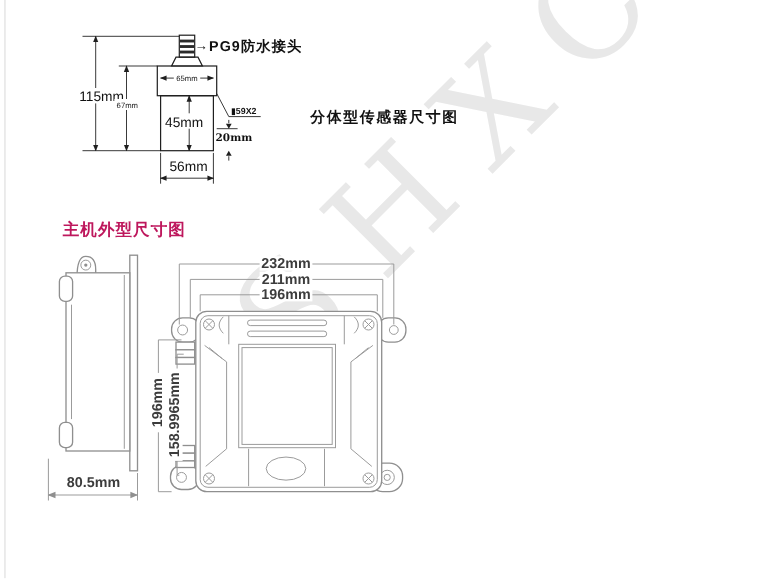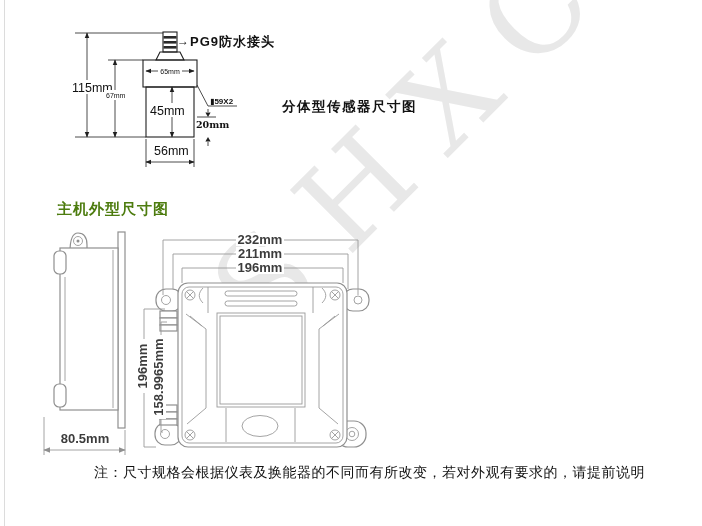--- a/index.html
+++ b/index.html
@@ -3,21 +3,21 @@
 <meta charset="utf-8">
 <style>
   html,body{margin:0;padding:0;background:#fff;}
   #page{position:relative;width:702px;height:526px;background:#ffffff;overflow:hidden;
         font-family:"Liberation Sans","DejaVu Sans",sans-serif;}
   .left-border{position:absolute;left:4px;top:0;width:1px;height:526px;background:#dcdcdc;}
   .watermark{position:absolute;left:192px;top:268px;transform:rotate(-45deg);transform-origin:0 0;
              font-family:"DejaVu Serif","Liberation Serif",serif;font-size:122px;letter-spacing:34px;
              color:#e8e8e8;white-space:nowrap;line-height:1;z-index:0;user-select:none;}
   .abs{position:absolute;z-index:1;}
-  .cn-title{font-size:15px;font-weight:bold;color:#4d7c0f;letter-spacing:1px;}
+  .cn-title{font-size:15px;font-weight:bold;color:#be185d;letter-spacing:1px;}
   .note{font-size:14px;color:#111;letter-spacing:0.5px;white-space:nowrap;}
   svg text{font-family:"Liberation Sans","DejaVu Sans",sans-serif;}
   .ink{stroke:#1f1f1f;fill:none;stroke-width:1.1;}
   .ink-thin{stroke:#1f1f1f;fill:none;stroke-width:0.8;}
   .gray-thin{stroke:#9a9a9a;fill:none;stroke-width:0.9;}
   .grayfill{stroke:#8f8f8f;fill:#ffffff;stroke-width:1.2;}
   .dim-big{font-size:12.5px;fill:#111;}
   .dim-sm{font-size:7px;fill:#111;}
   .dim-bold{font-size:13px;font-weight:bold;fill:#3c3c3c;}
   .wbg{fill:#ffffff;stroke:none;}
@@ -223,14 +223,13 @@
         <text class="dim-bold" transform="translate(117,141) rotate(-90)" text-anchor="middle">196mm</text>
       </g>
       <g>
         <path class="gray-thin" d="M131,97 V207 M131,97 H137 M131,207 H133"></path>
         <rect class="wbg" x="121" y="110" width="15" height="84"></rect>
         <text class="dim-bold" transform="translate(133,152) rotate(-90)" text-anchor="middle">158.9965mm</text>
       </g>
     </g>
   </svg>
 
-  <div class="abs note" style="left:94px;top:464px;">注：尺寸规格会根据仪表及换能器的不同而有所改变，若对外观有要求的，请提前说明</div>
 </div>
 
 </body></html>

